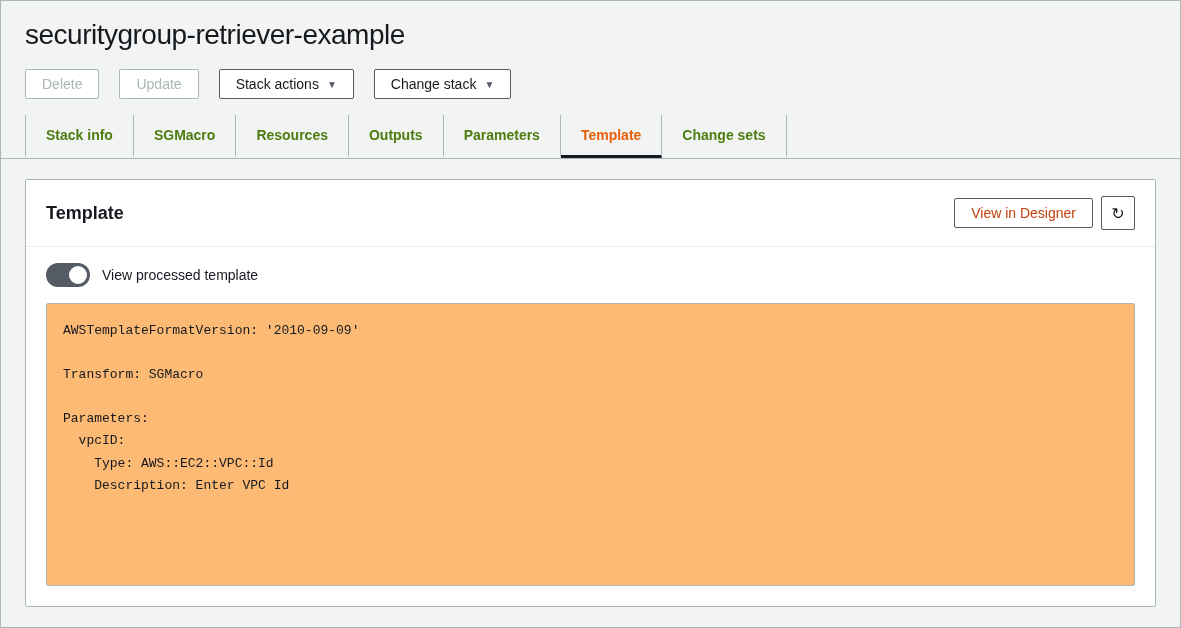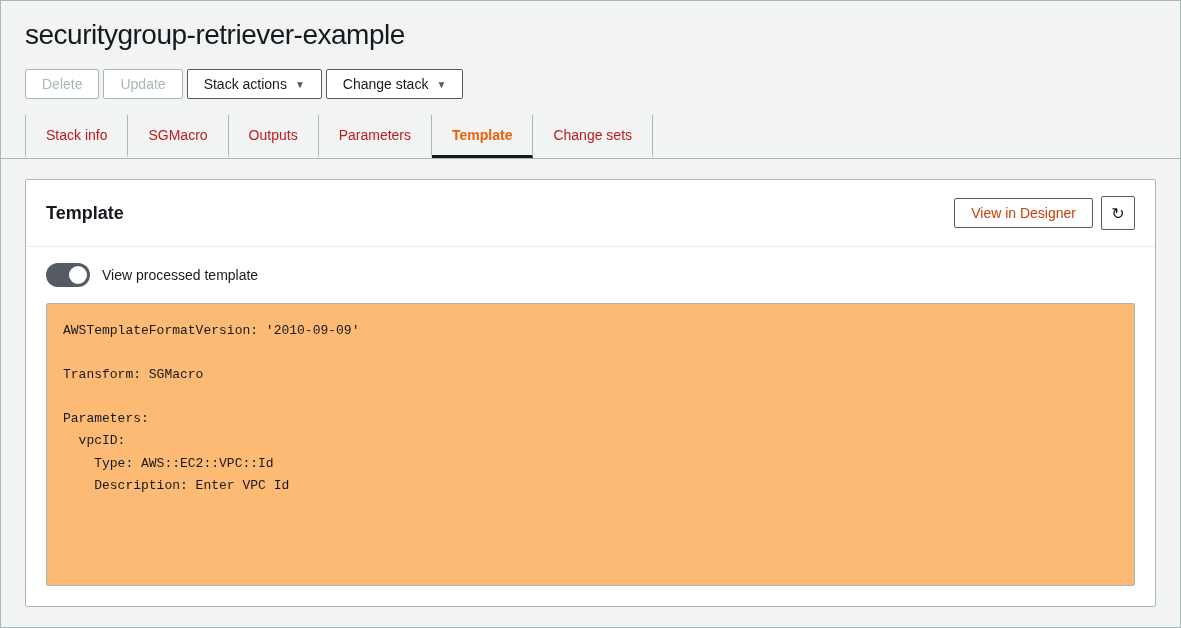--- a/index.html
+++ b/index.html
@@ -36,21 +36,21 @@
       font-size: 28px;
       font-weight: 300;
       color: #16191f;
       margin-bottom: 18px;
       letter-spacing: -0.5px;
     }
 
     .toolbar {
       display: flex;
       align-items: center;
-      gap: 4px;
+      gap: 20px;
       margin-bottom: 0;
     }
 
     .btn {
       padding: 6px 16px;
       font-size: 14px;
       border-radius: 2px;
       cursor: pointer;
       font-family: inherit;
       font-weight: 400;
@@ -83,22 +83,22 @@
       align-items: flex-end;
       background: #f2f3f3;
       padding: 0 24px;
       margin-top: 16px;
       border-bottom: 1px solid #aab7b8;
     }
 
     .tab {
       padding: 12px 20px;
       font-size: 14px;
-      font-weight: 400;
-      color: #b91c1c;
+      font-weight: 700;
+      color: #4d7c0f;
       cursor: pointer;
       border-bottom: 3px solid transparent;
       white-space: nowrap;
       border-right: 1px solid #aab7b8;
     }
 
     .tab:first-child {
       border-left: 1px solid #aab7b8;
     }
 
@@ -242,20 +242,21 @@
       <button class="btn btn-dropdown">
         <span>Change stack</span>
         <span class="dropdown-arrow">▼</span>
       </button>
     </div>
   </div>
 
   <div class="tabs-bar">
     <div class="tab">Stack info</div>
     <div class="tab">SGMacro</div>
+    <div class="tab">Resources</div>
     <div class="tab">Outputs</div>
     <div class="tab">Parameters</div>
     <div class="tab active">Template</div>
     <div class="tab">Change sets</div>
   </div>
 
   <div class="main-content">
     <div class="content-panel">
 
       <div class="panel-header">

